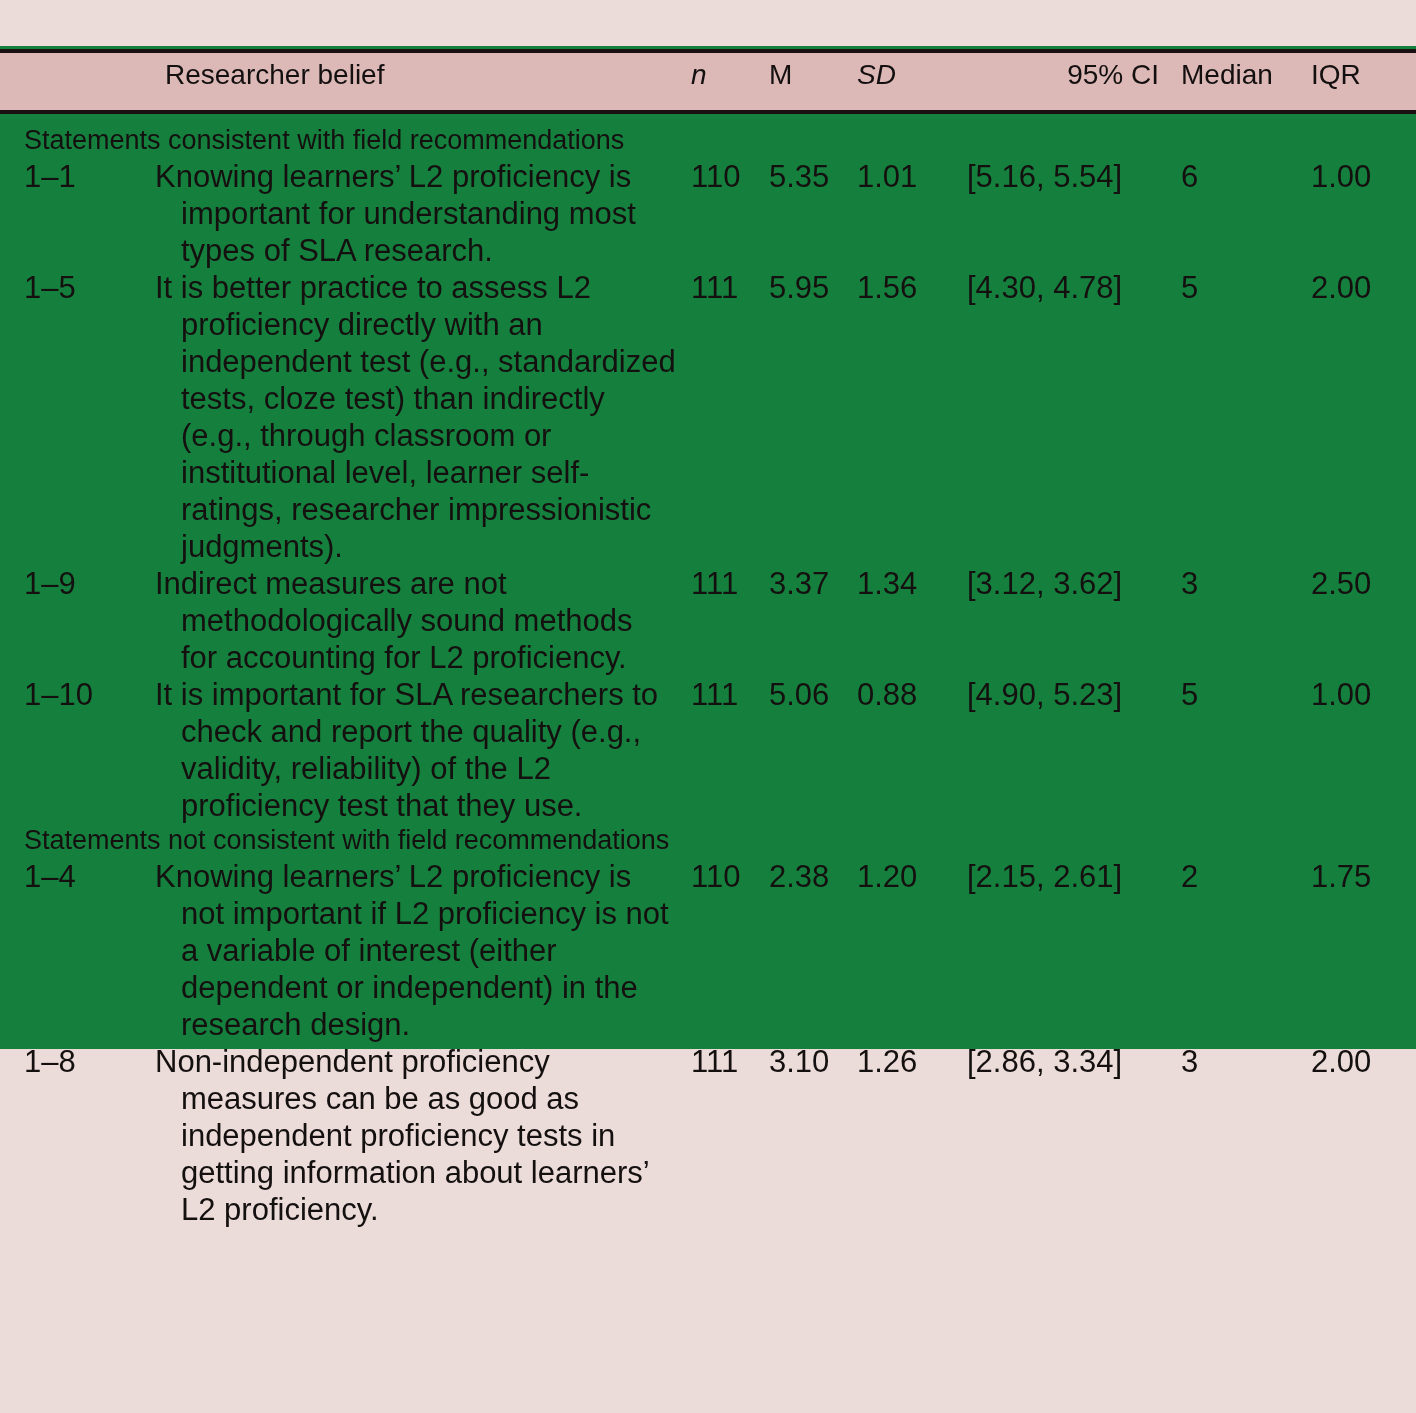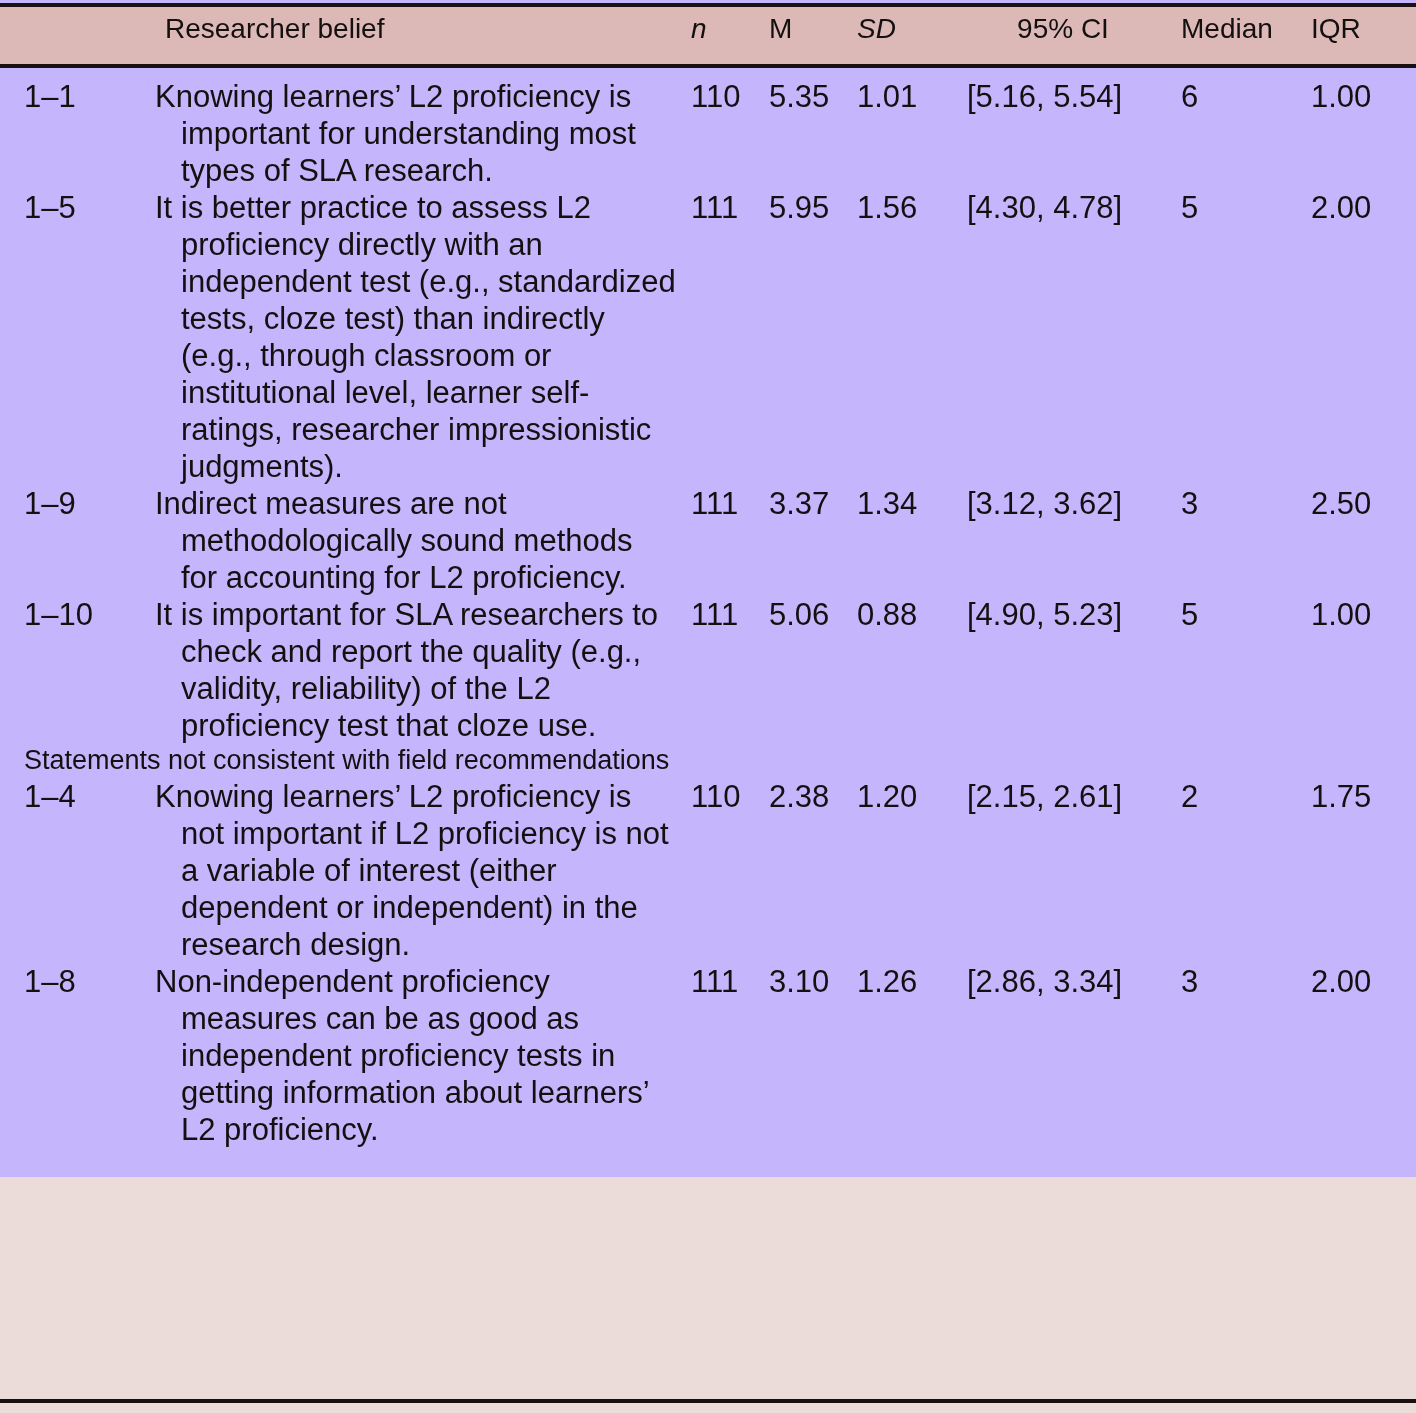--- a/index.html
+++ b/index.html
@@ -11,23 +11,24 @@
     height: 1413px;
     background: #ecdcd9;
     font-family: "Liberation Sans", sans-serif;
     color: #111111;
     overflow: hidden;
   }
 
   .table-wrap {
     position: relative;
     width: 1416px;
-    height: 1177px;
-    background: #c4b5fd;
+    height: 1003px;
+    background: #15803d;
     box-sizing: border-box;
+    margin-top: 46px;
   }
 
   
   .rule {
     position: absolute;
     left: 0;
     width: 1416px;
     background: #1a1011;
   }
   .rule-top    { top: 3px;    height: 4px; }
@@ -68,21 +69,21 @@
     font-weight: normal;
     font-size: 28px;
     vertical-align: middle;
     text-align: left;
     color: #141010;
   }
   thead tr { height: 57px; }
   thead .th-spacer { }
   thead .th-belief  { padding-left: 10px; }
   thead .th-num     { text-align: left; padding-left: 6px; }
-  thead .th-ci      { text-align: center; padding-left: 26px; }
+  thead .th-ci      { text-align: right; padding-left: 26px; }
   thead .th-median  { text-align: left; padding-left: 22px; }
   thead .th-iqr     { text-align: left; padding-left: 12px; }
   .ital { font-style: italic; }
 
   
   tr.gap-row td { height: 21px; padding: 0; border: 0; }
 
   
   tr.section-row td {
     padding: 0 0 1px 24px;
@@ -148,20 +149,23 @@
         <th class="th-num ital">SD</th>
         <th class="th-ci">95% CI</th>
         <th class="th-median">Median</th>
         <th class="th-iqr">IQR</th>
       </tr>
     </thead>
     <tbody>
       <tr class="gap-row">
         <td colspan="8"></td>
       </tr>
+    <tr class="section-row">
+          <td colspan="8">Statements consistent with field recommendations</td>
+        </tr>
         <tr class="data-row">
           <td class="code">1–1</td>
           <td class="belief">Knowing learners’ L2 proficiency is important for understanding most types of SLA research.</td>
           <td class="num">110</td>
           <td class="num">5.35</td>
           <td class="num">1.01</td>
           <td class="ci">[5.16, 5.54]</td>
           <td class="median">6</td>
           <td class="iqr">1.00</td>
         </tr>
@@ -180,21 +184,21 @@
           <td class="belief">Indirect measures are not methodologically sound methods for accounting for L2 proficiency.</td>
           <td class="num">111</td>
           <td class="num">3.37</td>
           <td class="num">1.34</td>
           <td class="ci">[3.12, 3.62]</td>
           <td class="median">3</td>
           <td class="iqr">2.50</td>
         </tr>
         <tr class="data-row">
           <td class="code">1–10</td>
-          <td class="belief">It is important for SLA researchers to check and report the quality (e.g., validity, reliability) of the L2 proficiency test that cloze use.</td>
+          <td class="belief">It is important for SLA researchers to check and report the quality (e.g., validity, reliability) of the L2 proficiency test that they use.</td>
           <td class="num">111</td>
           <td class="num">5.06</td>
           <td class="num">0.88</td>
           <td class="ci">[4.90, 5.23]</td>
           <td class="median">5</td>
           <td class="iqr">1.00</td>
         </tr>
         <tr class="section-row">
           <td colspan="8">Statements not consistent with field recommendations</td>
         </tr>

